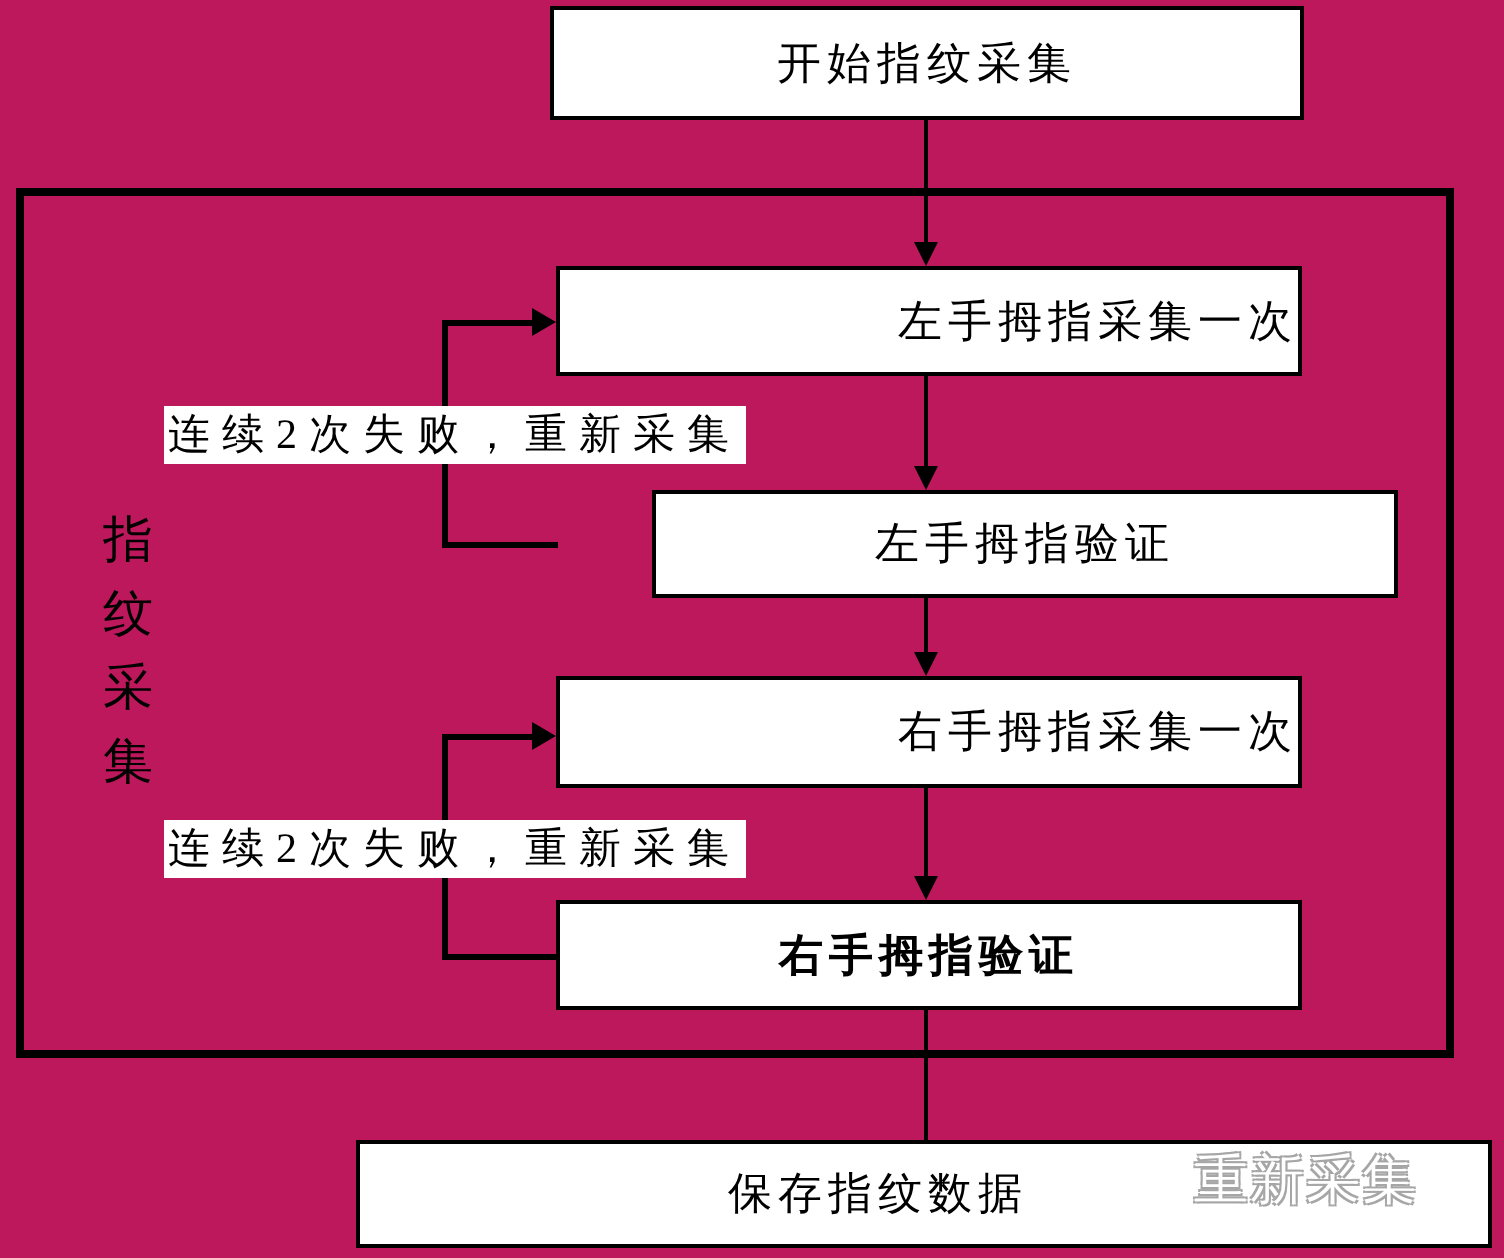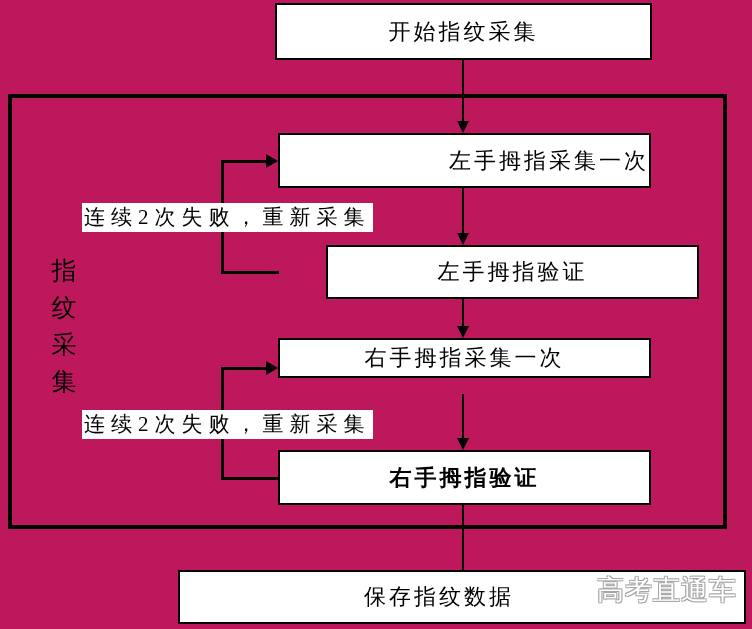--- a/index.html
+++ b/index.html
@@ -24,21 +24,21 @@
     display: flex;
     align-items: center;
     justify-content: center;
     font-size: 22px;
     letter-spacing: 3px;
     white-space: nowrap;
   }
   .start-node   { left: 275px; top: 3px;   width: 377px; height: 57px; }
   .collect-l    { left: 278px; top: 133px; width: 373px; height: 55px; justify-content: flex-end; }
   .verify-l     { left: 278px; top: 245px; width: 373px; height: 54px; margin-left: 48px; }
-  .collect-r    { left: 278px; top: 338px; width: 373px; height: 40px; }
+  .collect-r    { left: 278px; top: 338px; width: 373px; height: 56px; justify-content: flex-end; }
   .verify-r     { left: 278px; top: 450px; width: 373px; height: 55px; font-weight: bold; }
   .save-node    { left: 178px; top: 570px; width: 568px; height: 54px; padding-right: 46px; }
 
   .outer-box {
     position: absolute;
     left: 8px; top: 94px;
     width: 719px; height: 435px;
     border: 4px solid #000000;
     box-sizing: border-box;
     background: transparent;
@@ -151,15 +151,15 @@
   <div class="arrow-right" style="left:266px; top:361px;"></div>
 
   <div class="retry-label retry-right">连续2次失败，重新采集</div>
 
   <div class="line" style="left:462px; top:505px; width:2px; height:65px;"></div>
 
   <div class="node save-node">
     <span>保存指纹数据</span>
   </div>
 
-  <div class="watermark">高考直通车</div>
+  <div class="watermark">重新采集</div>
 
 </div>
 
 </body></html>

